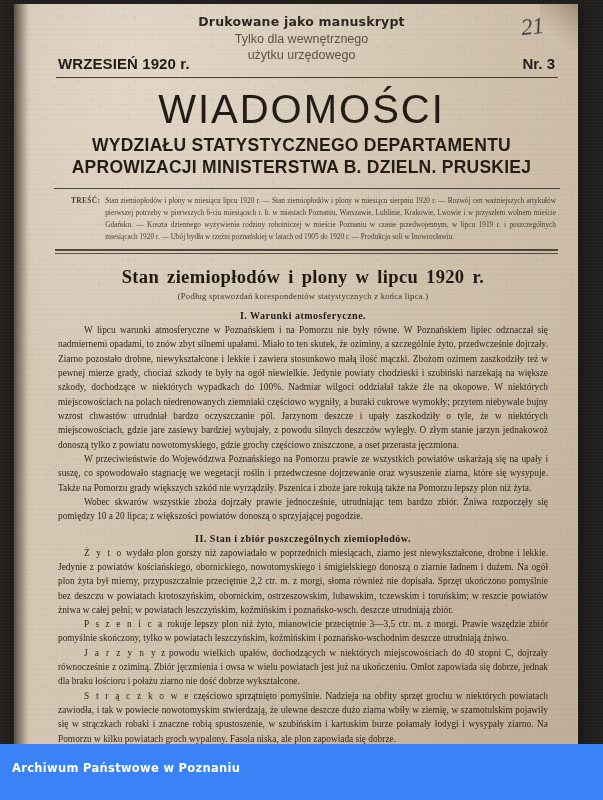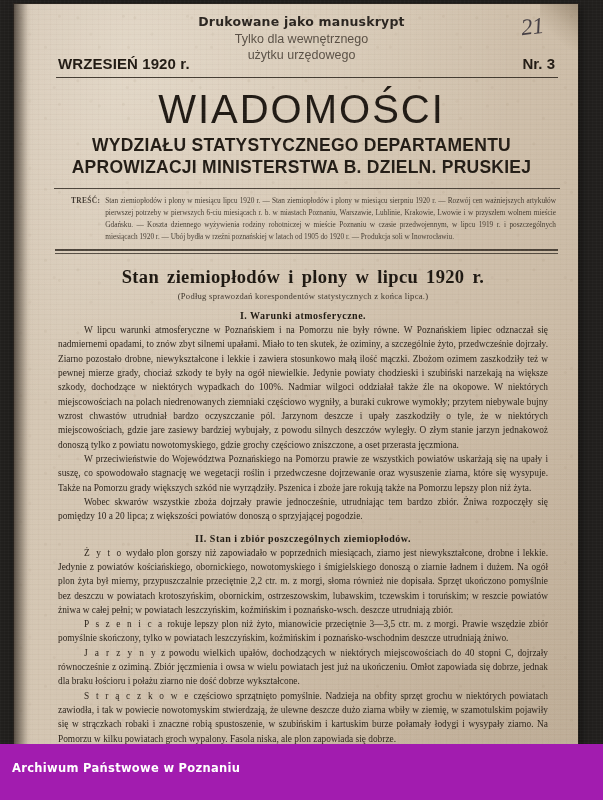--- a/index.html
+++ b/index.html
@@ -271,21 +271,21 @@
     font-weight: 400;
   }
 
   
   .band {
     position: absolute;
     left: 0;
     right: 0;
     bottom: 0;
     height: 56px;
-    background: #a21caf;
+    background: #3b82f6;
   }
   .band-caption {
     position: absolute;
     left: 12px;
     top: 17px;
     font-family: "DejaVu Sans", sans-serif;
     font-size: 11.5px;
     font-weight: bold;
     letter-spacing: .3px;
     color: #ffffff;

